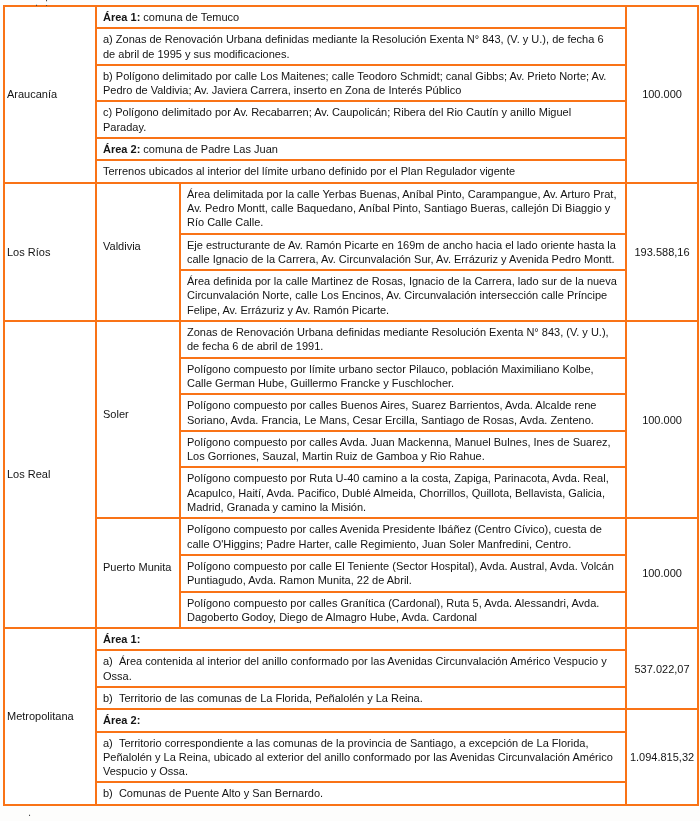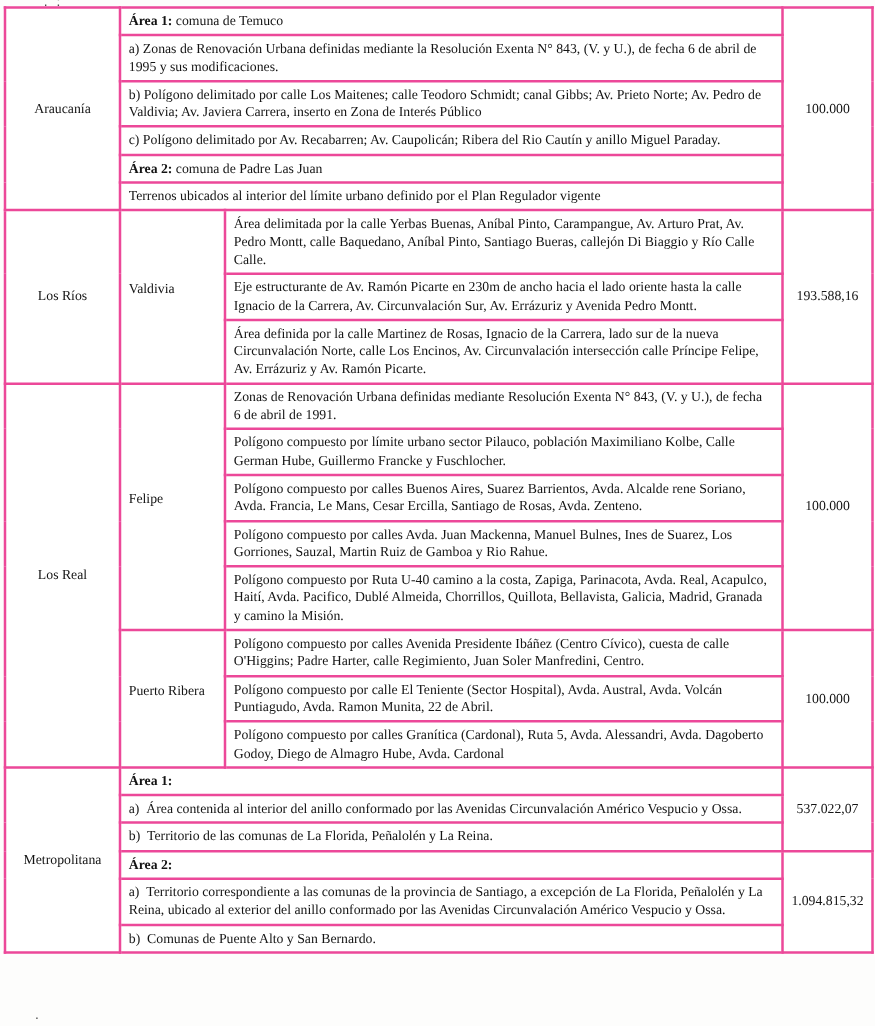--- a/index.html
+++ b/index.html
@@ -14,30 +14,28 @@
     position: relative;
   }
   table.zones {
     border-collapse: collapse;
     table-layout: fixed;
     width: 694px;
     margin: 5px 0 0 3px;
     background: #fff;
   }
   td {
-    border: 2px solid #ec4899;
+    border: 2px solid #f97316;
     font-size: 11px;
     line-height: 1.3;
     vertical-align: middle;
     overflow: hidden;
     word-wrap: break-word;
-    font-family: Liberation Serif, serif;
   }
   td.region {
-    text-align: center;
     padding: 2px 2px;
   }
   td.city {
     text-align: left;
     padding: 2px 3px 14px 6px;
   }
   td.desc {
     padding: 3px 8px 3px 6px;
   }
   td.value {
@@ -89,47 +87,47 @@
       <td class="desc" colspan="2"><span class="bold"></span> <span>Terrenos ubicados al interior del límite urbano definido por el Plan Regulador vigente</span></td>
     </tr>
 
     <tr>
       <td class="region" rowspan="3">Los Ríos</td>
       <td class="city" rowspan="3">Valdivia</td>
       <td class="desc"><span>Área delimitada por la calle Yerbas Buenas, Aníbal Pinto, Carampangue, Av. Arturo Prat, Av. Pedro Montt, calle Baquedano, Aníbal Pinto, Santiago Bueras, callejón Di Biaggio y Río Calle Calle.</span></td>
       <td class="value" rowspan="3">193.588,16</td>
     </tr>
     <tr>
-      <td class="desc"><span>Eje estructurante de Av. Ramón Picarte en 230m de ancho hacia el lado oriente hasta la calle Ignacio de la Carrera, Av. Circunvalación Sur, Av. Errázuriz y Avenida Pedro Montt.</span></td>
+      <td class="desc"><span>Eje estructurante de Av. Ramón Picarte en 169m de ancho hacia el lado oriente hasta la calle Ignacio de la Carrera, Av. Circunvalación Sur, Av. Errázuriz y Avenida Pedro Montt.</span></td>
     </tr>
     <tr>
       <td class="desc"><span>Área definida por la calle Martinez de Rosas, Ignacio de la Carrera, lado sur de la nueva Circunvalación Norte, calle Los Encinos, Av. Circunvalación intersección calle Príncipe Felipe, Av. Errázuriz y Av. Ramón Picarte.</span></td>
     </tr>
 
     <tr>
       <td class="region" rowspan="8">Los Real</td>
-      <td class="city" rowspan="5">Felipe</td>
+      <td class="city" rowspan="5">Soler</td>
       <td class="desc"><span>Zonas de Renovación Urbana definidas mediante Resolución Exenta N° 843, (V. y U.), de fecha 6 de abril de 1991.</span></td>
       <td class="value" rowspan="5">100.000</td>
     </tr>
     <tr>
       <td class="desc"><span>Polígono compuesto por límite urbano sector Pilauco, población Maximiliano Kolbe, Calle German Hube, Guillermo Francke y Fuschlocher.</span></td>
     </tr>
     <tr>
       <td class="desc"><span>Polígono compuesto por calles Buenos Aires, Suarez Barrientos, Avda. Alcalde rene Soriano, Avda. Francia, Le Mans, Cesar Ercilla, Santiago de Rosas, Avda. Zenteno.</span></td>
     </tr>
     <tr>
       <td class="desc"><span>Polígono compuesto por calles Avda. Juan Mackenna, Manuel Bulnes, Ines de Suarez, Los Gorriones, Sauzal, Martin Ruiz de Gamboa y Rio Rahue.</span></td>
     </tr>
     <tr>
       <td class="desc"><span>Polígono compuesto por Ruta U-40 camino a la costa, Zapiga, Parinacota, Avda. Real, Acapulco, Haití, Avda. Pacifico, Dublé Almeida, Chorrillos, Quillota, Bellavista, Galicia, Madrid, Granada y camino la Misión.</span></td>
     </tr>
 
     <tr>
-      <td class="city" rowspan="3">Puerto Ribera</td>
+      <td class="city" rowspan="3">Puerto Munita</td>
       <td class="desc"><span>Polígono compuesto por calles  Avenida  Presidente Ibáñez (Centro Cívico), cuesta de calle O'Higgins;  Padre Harter,  calle Regimiento, Juan Soler Manfredini, Centro.</span></td>
       <td class="value" rowspan="3">100.000</td>
     </tr>
     <tr>
       <td class="desc"><span>Polígono compuesto por calle El Teniente (Sector Hospital), Avda. Austral, Avda. Volcán Puntiagudo, Avda. Ramon Munita, 22 de Abril.</span></td>
     </tr>
     <tr>
       <td class="desc"><span>Polígono compuesto por calles Granítica (Cardonal), Ruta 5, Avda. Alessandri, Avda. Dagoberto Godoy, Diego de Almagro Hube, Avda. Cardonal</span></td>
     </tr>
 

